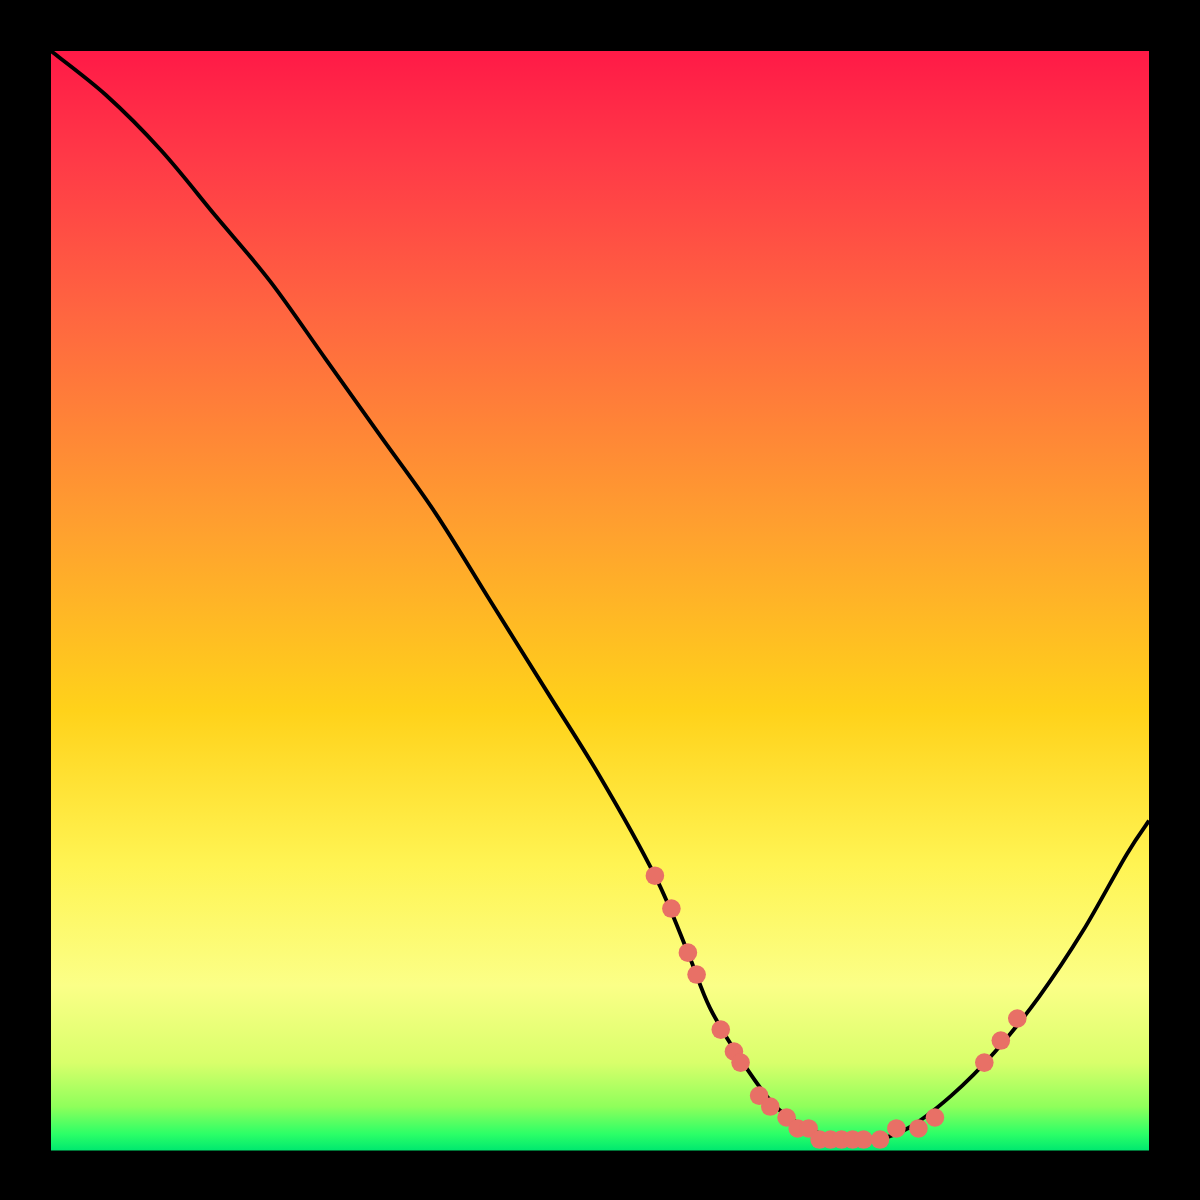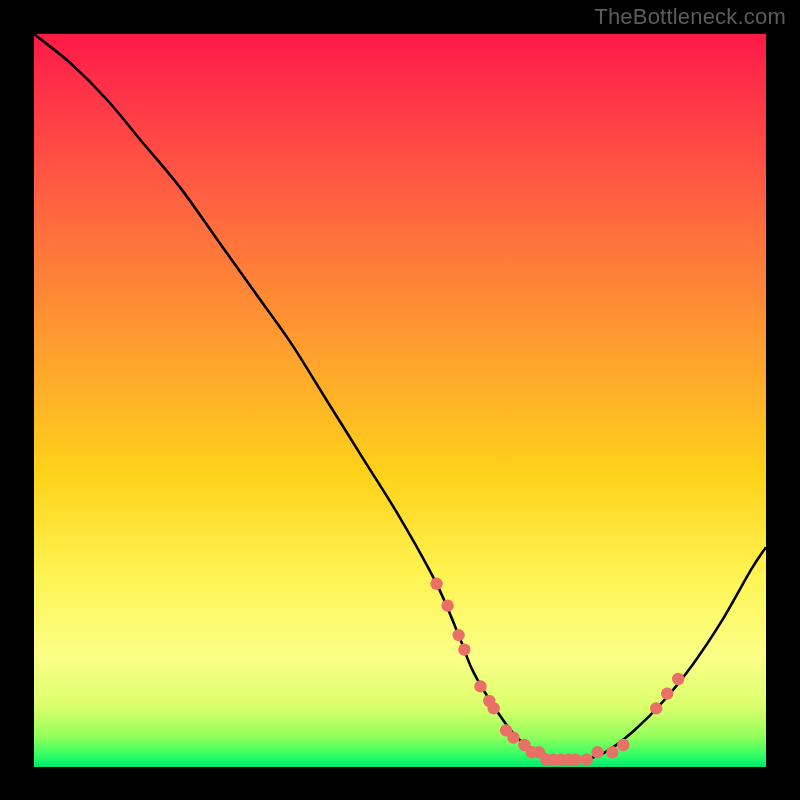--- a/index.html
+++ b/index.html
@@ -52,21 +52,20 @@
     top: 0;
     width: 732px;
     height: 733px;
     overflow: visible;
   }
 </style>
 </head>
 <body>
 
 <div class="frame">
-  <div class="attribution">TheBottleneck.com</div>
   <div class="plot-area">
     <svg class="curve" viewBox="0 0 732 733">
       <path id="curve-path" fill="none" stroke="#000000" stroke-width="2.6" d="M0.0,0.0 C6.1,4.9 24.4,18.3 36.6,29.3 C48.8,40.3 61.0,52.5 73.2,66.0 C85.4,79.4 97.6,95.3 109.8,110.0 C122.0,124.6 134.2,138.0 146.4,153.9 C158.6,169.8 170.8,188.1 183.0,205.2 C195.2,222.3 207.4,239.4 219.6,256.6 C231.8,273.7 244.0,289.5 256.2,307.9 C268.4,326.2 280.6,347.0 292.8,366.5 C305.0,386.0 317.2,405.6 329.4,425.1 C341.6,444.7 353.8,463.0 366.0,483.8 C378.2,504.5 392.8,530.2 402.6,549.8 C412.4,569.3 418.5,586.4 424.6,601.1 C430.7,615.7 433.1,625.5 439.2,637.7 C445.3,649.9 453.8,663.4 461.2,674.4 C468.5,685.4 475.8,696.3 483.1,703.7 C490.4,711.0 497.8,714.7 505.1,718.3 C512.4,722.0 519.7,724.4 527.0,725.7 C534.4,726.9 541.7,726.9 549.0,725.7 C556.3,724.4 562.4,723.2 571.0,718.3 C579.5,713.5 590.5,704.9 600.2,696.4 C610.0,687.8 619.8,678.0 629.5,667.0 C639.3,656.0 649.0,643.8 658.8,630.4 C668.6,616.9 678.3,602.3 688.1,586.4 C697.8,570.5 710.0,547.3 717.4,535.1 C724.7,522.9 729.6,516.8 732.0,513.1"></path>
       <g id="markers">
           <circle cx="402.6" cy="549.8" r="6.2" fill="#e87066"></circle>
           <circle cx="413.6" cy="571.7" r="6.2" fill="#e87066"></circle>
           <circle cx="424.6" cy="601.1" r="6.2" fill="#e87066"></circle>
           <circle cx="430.4" cy="615.7" r="6.2" fill="#e87066"></circle>
           <circle cx="446.5" cy="652.4" r="6.2" fill="#e87066"></circle>
           <circle cx="455.3" cy="667.0" r="6.2" fill="#e87066"></circle>

